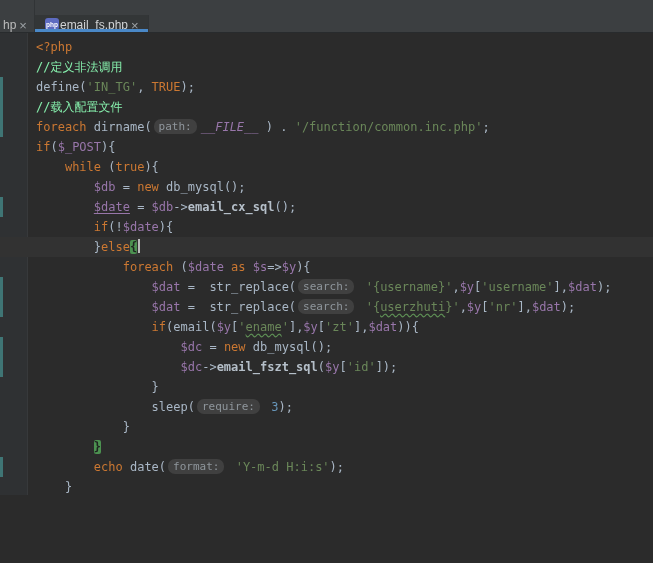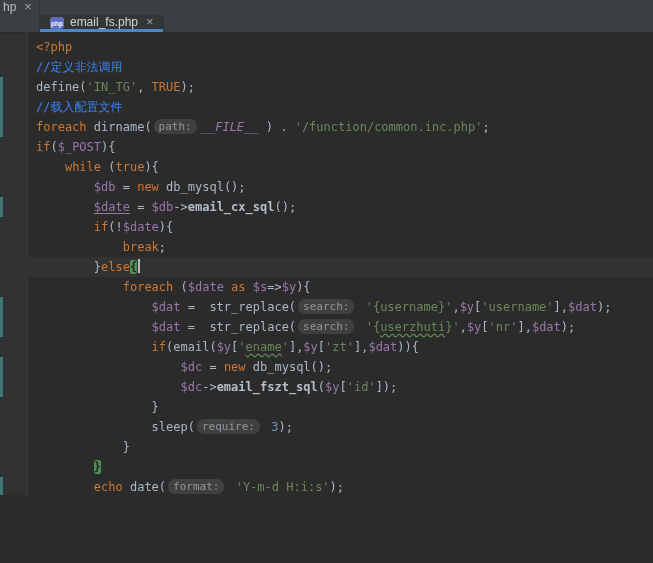--- a/index.html
+++ b/index.html
@@ -11,22 +11,22 @@
   }
 
   
   .tabbar {
     height: 33px;
     background: var(--tabbar_bg, #3c3f41);
     display: flex; align-items: stretch;
     border-bottom: 1px solid #282b2d;
   }
   .tab {
-    display: flex; align-items: flex-start;
-    padding: 0 9px; gap: 5px;
+    display: flex; align-items: flex-end;
+    padding: 0 9px; 
     color: #bcbcbc; font-size: 12px;
     border-right: 1px solid #313436;
     position: relative; cursor: pointer;
     white-space: nowrap;
   }
   .tab.partial { padding: 0 7px 0 3px; }
   .tab.active { background: var(--active_tab_bg, #333637); color: #d1d3d5; margin-top: 15px; }
   .tab.active::after {
     content: ""; position: absolute; left: 0; right: 0; bottom: 0;
     height: 3px; background: var(--tab_underline, #4a88c7);
@@ -50,21 +50,21 @@
   }
   .code-line.caret-row { background: var(--caret_row, #323232); }
   .change-marker {
     position: absolute; left: 0; top: 0; width: 3px; height: 20px;
     background: var(--change_marker, #3f7575);
   }
 
   
   .tok-pln   { color: #a9b7c6; }
   .tok-kw    { color: #cc7832; }
-  .tok-cmt   { color: #3b82f6; }
+  .tok-cmt   { color: #86efac; }
   .tok-str   { color: #6a8759; }
   .tok-strT  { color: #6a8759;
                text-decoration-line: underline; text-decoration-style: wavy;
                text-decoration-color: #5e9155; text-underline-offset: 2px; }
   .tok-var   { color: #9876aa; }
   .tok-varU  { color: #9876aa;
                text-decoration-line: underline; text-decoration-color: #9876aa;
                text-underline-offset: 2px; }
   .tok-num   { color: #6897bb; }
   .tok-fnB   { color: #b5bfc9; font-weight: bold; }
@@ -112,21 +112,20 @@
       <div class="code-line"><span class="tok-kw">&lt;?php</span></div>
       <div class="code-line"><span class="tok-cmt">//定义非法调用</span></div>
       <div class="code-line"><span class="change-marker"></span><span class="tok-pln">define(</span><span class="tok-str">'IN_TG'</span><span class="tok-pln">, </span><span class="tok-kw">TRUE</span><span class="tok-pln">);</span></div>
       <div class="code-line"><span class="change-marker"></span><span class="tok-cmt">//载入配置文件</span></div>
       <div class="code-line"><span class="change-marker"></span><span class="tok-kw">foreach</span><span class="tok-pln"> dirname(</span><span class="tok-hint">path:</span><span class="tok-magic">__FILE__</span><span class="tok-pln"> ) . </span><span class="tok-str">'/function/common.inc.php'</span><span class="tok-pln">;</span></div>
       <div class="code-line"><span class="tok-kw">if</span><span class="tok-pln">(</span><span class="tok-var">$_POST</span><span class="tok-pln">){</span></div>
       <div class="code-line"><span class="tok-pln">    </span><span class="tok-kw">while</span><span class="tok-pln"> (</span><span class="tok-kw">true</span><span class="tok-pln">){</span></div>
       <div class="code-line"><span class="tok-pln">        </span><span class="tok-var">$db</span><span class="tok-pln"> = </span><span class="tok-kw">new</span><span class="tok-pln"> db_mysql();</span></div>
       <div class="code-line"><span class="change-marker"></span><span class="tok-pln">        </span><span class="tok-varU">$date</span><span class="tok-pln"> = </span><span class="tok-var">$db</span><span class="tok-pln">-&gt;</span><span class="tok-fnB">email_cx_sql</span><span class="tok-pln">();</span></div>
       <div class="code-line"><span class="tok-pln">        </span><span class="tok-kw">if</span><span class="tok-pln">(!</span><span class="tok-var">$date</span><span class="tok-pln">){</span></div>
-      <div class="code-line"><span class="tok-pln">            </span><span class="tok-kw">break</span><span class="tok-pln">;</span></div>
       <div class="code-line caret-row"><span class="tok-pln">        }</span><span class="tok-kw">else</span><span class="tok-brace">{</span><span class="caret"></span></div>
       <div class="code-line"><span class="tok-pln">            </span><span class="tok-kw">foreach</span><span class="tok-pln"> (</span><span class="tok-var">$date</span><span class="tok-pln"> </span><span class="tok-kw">as</span><span class="tok-pln"> </span><span class="tok-var">$s</span><span class="tok-pln">=&gt;</span><span class="tok-var">$y</span><span class="tok-pln">){</span></div>
       <div class="code-line"><span class="change-marker"></span><span class="tok-pln">                </span><span class="tok-var">$dat</span><span class="tok-pln"> =  str_replace(</span><span class="tok-hint">search:</span><span class="tok-pln"> </span><span class="tok-str">'{username}'</span><span class="tok-pln">,</span><span class="tok-var">$y</span><span class="tok-pln">[</span><span class="tok-str">'username'</span><span class="tok-pln">],</span><span class="tok-var">$dat</span><span class="tok-pln">);</span></div>
       <div class="code-line"><span class="change-marker"></span><span class="tok-pln">                </span><span class="tok-var">$dat</span><span class="tok-pln"> =  str_replace(</span><span class="tok-hint">search:</span><span class="tok-pln"> </span><span class="tok-str">'{</span><span class="tok-strT">userzhuti</span><span class="tok-str">}'</span><span class="tok-pln">,</span><span class="tok-var">$y</span><span class="tok-pln">[</span><span class="tok-str">'nr'</span><span class="tok-pln">],</span><span class="tok-var">$dat</span><span class="tok-pln">);</span></div>
       <div class="code-line"><span class="tok-pln">                </span><span class="tok-kw">if</span><span class="tok-pln">(email(</span><span class="tok-var">$y</span><span class="tok-pln">[</span><span class="tok-str">'</span><span class="tok-strT">ename</span><span class="tok-str">'</span><span class="tok-pln">],</span><span class="tok-var">$y</span><span class="tok-pln">[</span><span class="tok-str">'zt'</span><span class="tok-pln">],</span><span class="tok-var">$dat</span><span class="tok-pln">)){</span></div>
       <div class="code-line"><span class="change-marker"></span><span class="tok-pln">                    </span><span class="tok-var">$dc</span><span class="tok-pln"> = </span><span class="tok-kw">new</span><span class="tok-pln"> db_mysql();</span></div>
       <div class="code-line"><span class="change-marker"></span><span class="tok-pln">                    </span><span class="tok-var">$dc</span><span class="tok-pln">-&gt;</span><span class="tok-fnB">email_fszt_sql</span><span class="tok-pln">(</span><span class="tok-var">$y</span><span class="tok-pln">[</span><span class="tok-str">'id'</span><span class="tok-pln">]);</span></div>
       <div class="code-line"><span class="tok-pln">                }</span></div>
       <div class="code-line"><span class="tok-pln">                sleep(</span><span class="tok-hint">require:</span><span class="tok-pln"> </span><span class="tok-num">3</span><span class="tok-pln">);</span></div>
       <div class="code-line"><span class="tok-pln">            }</span></div>

